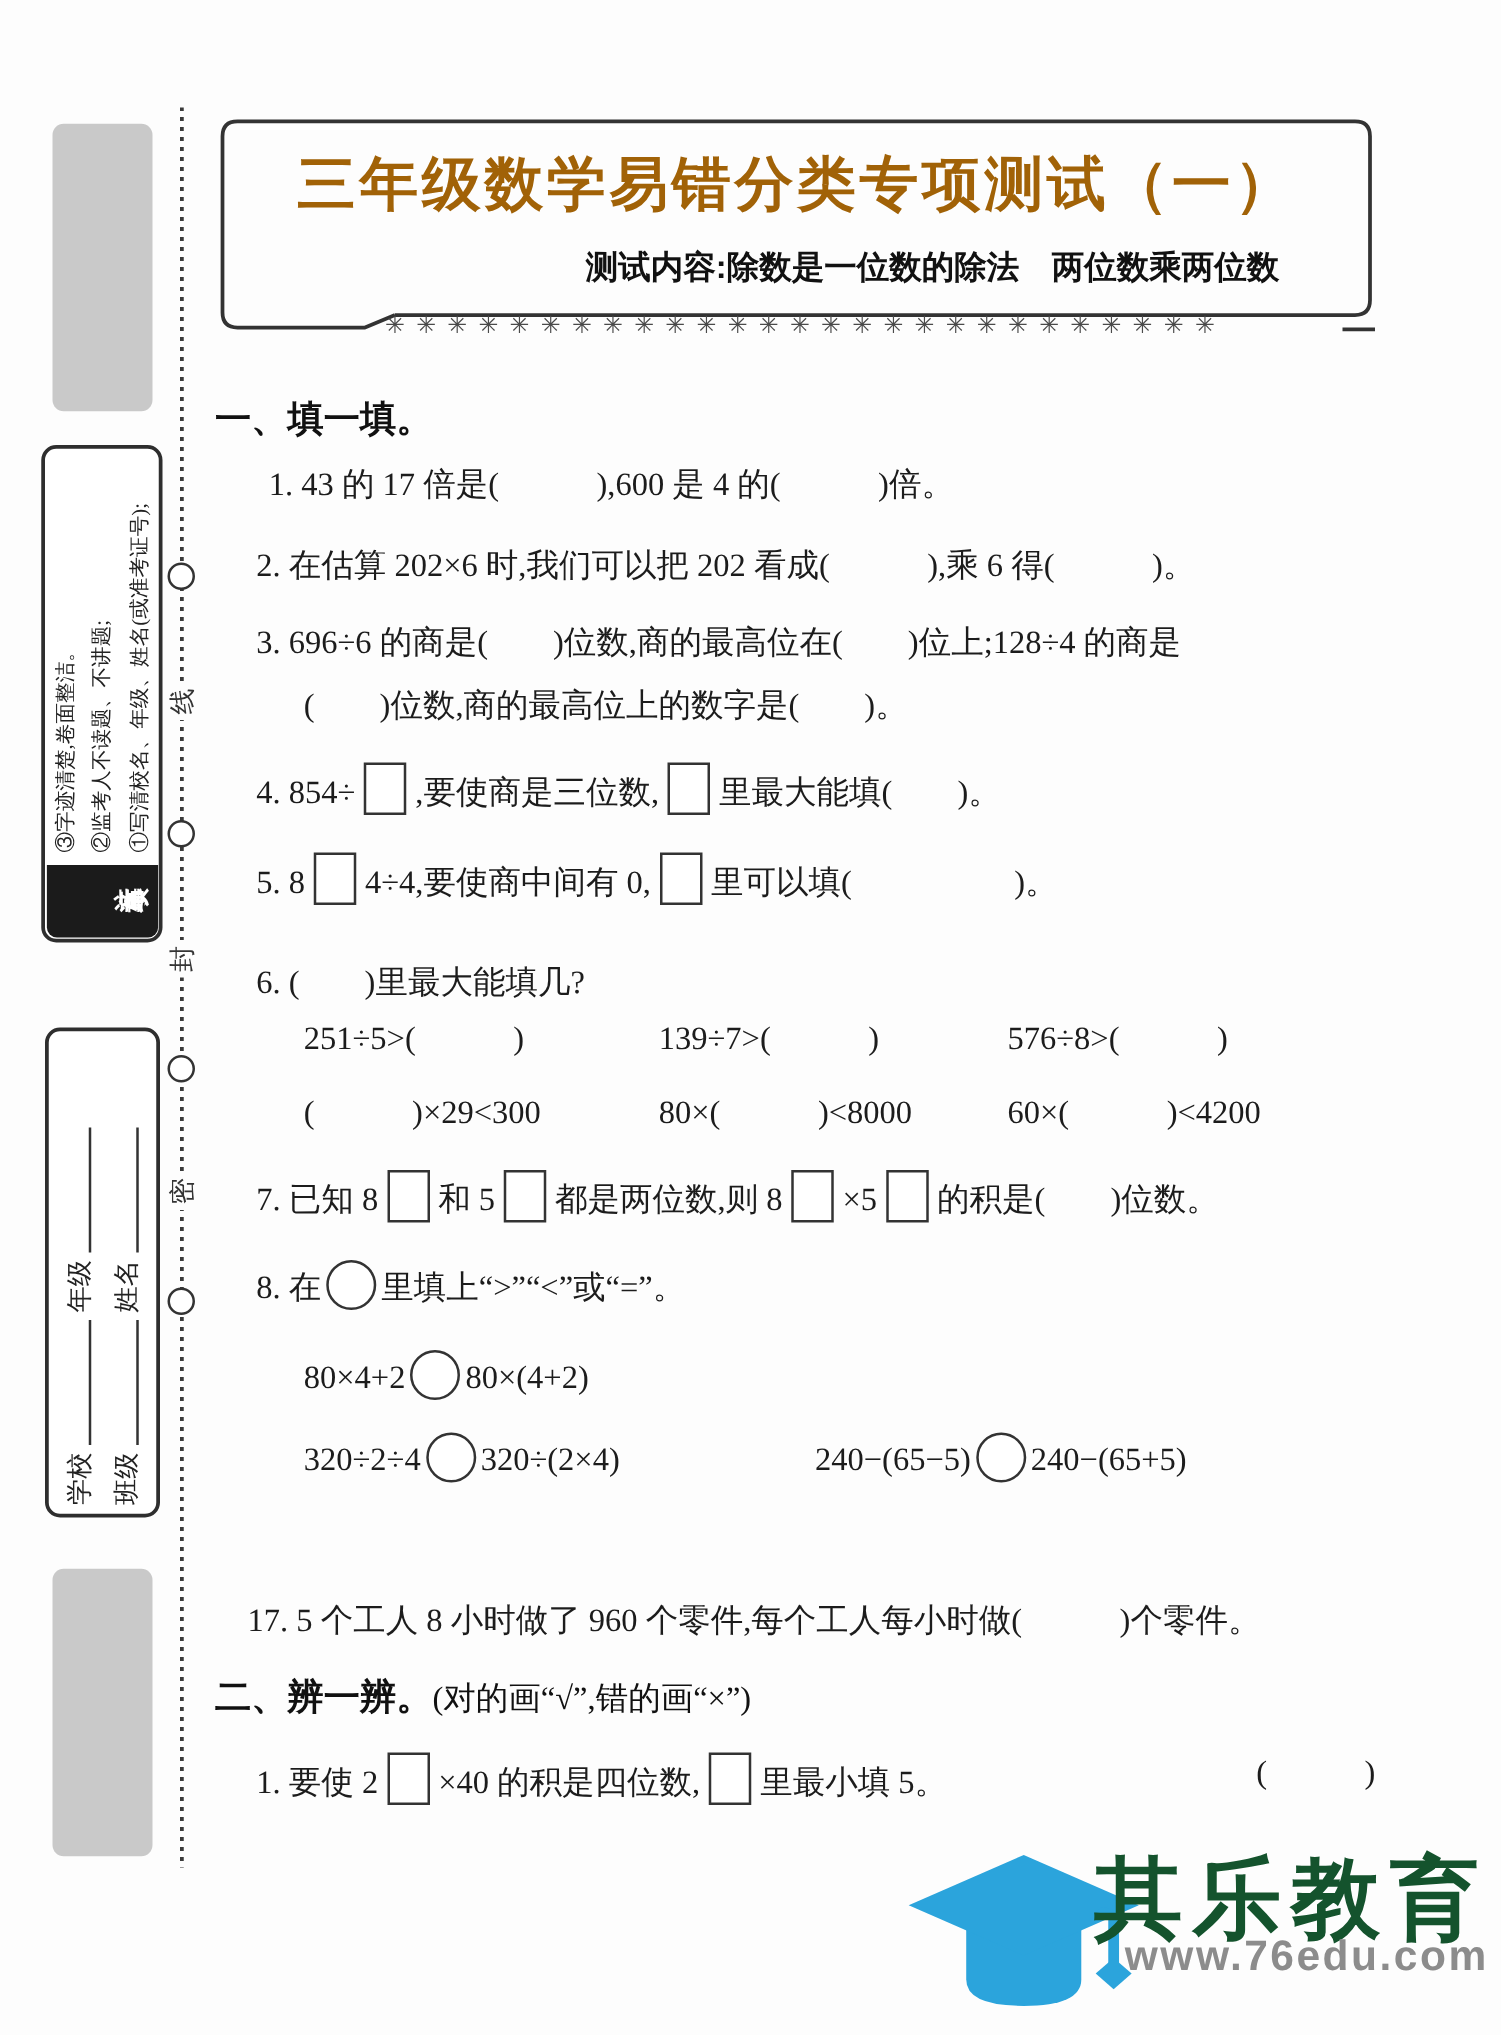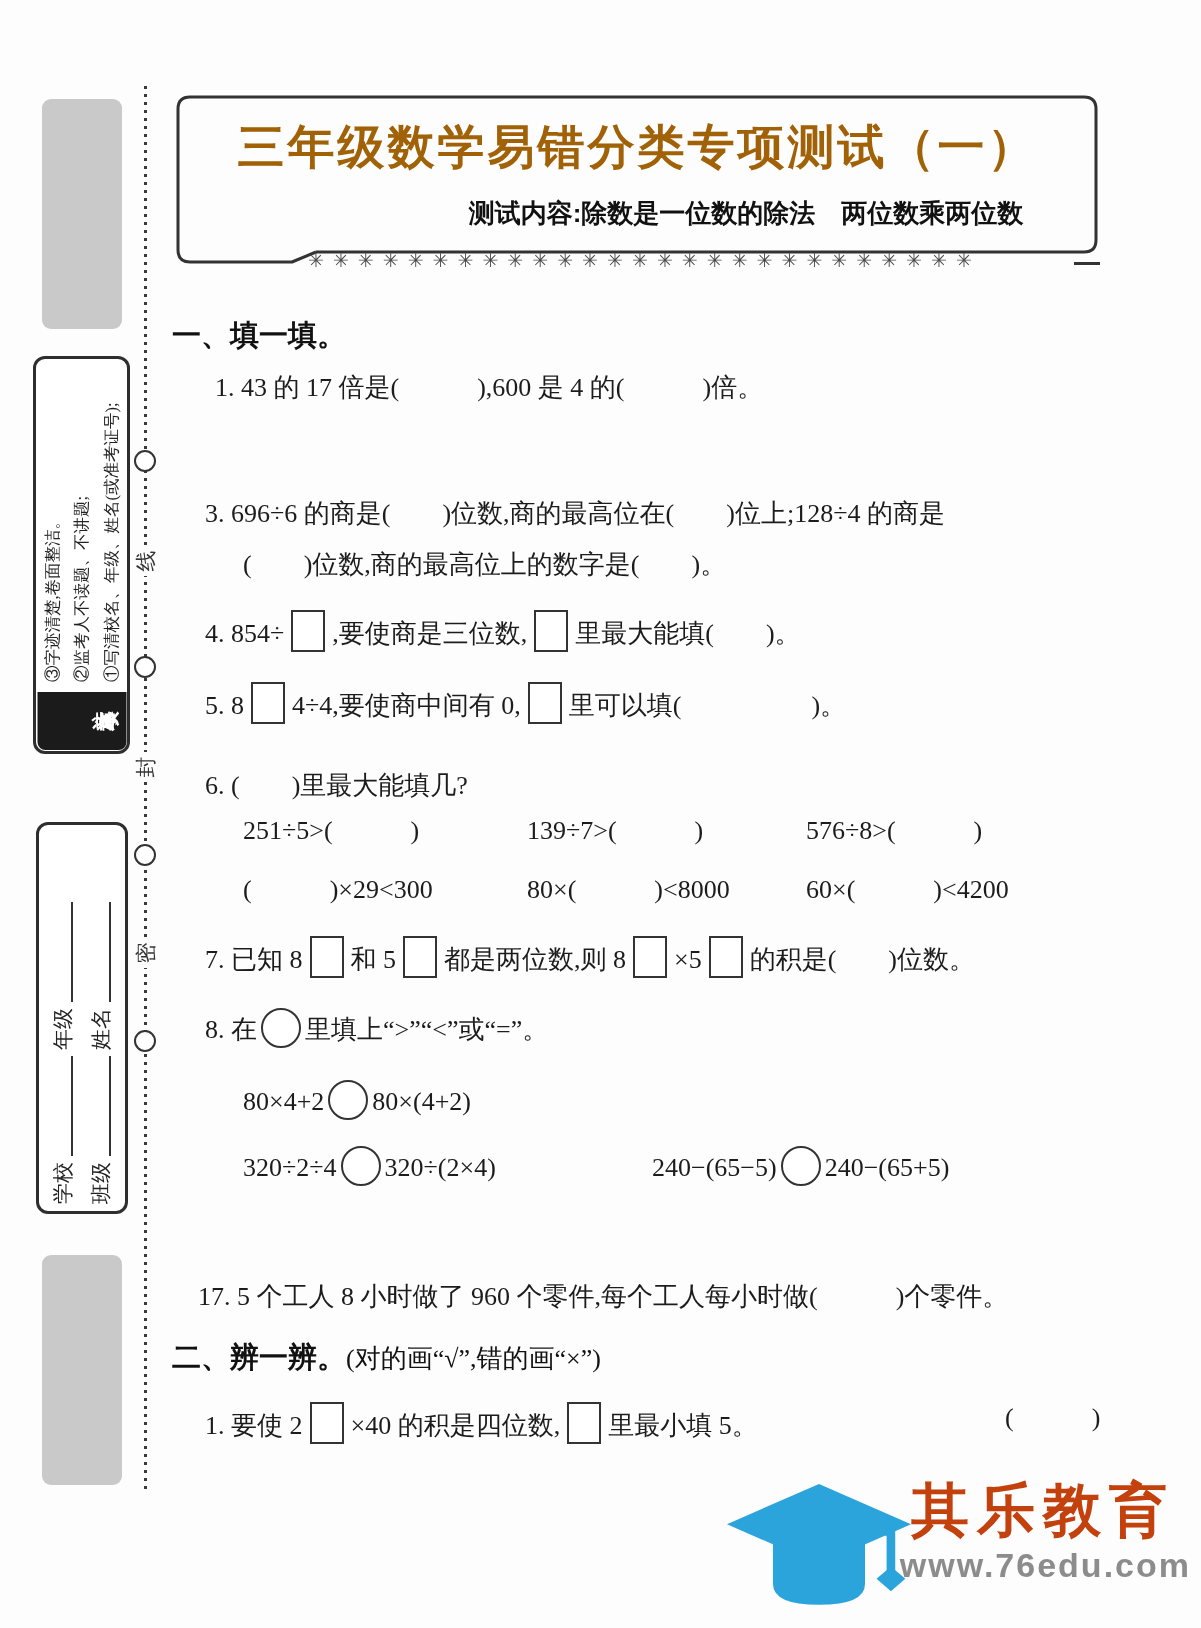--- a/index.html
+++ b/index.html
@@ -54,22 +54,22 @@
   .sec-h{position:absolute;font-family:"Liberation Sans","DejaVu Sans",sans-serif;
          font-size:29px;font-weight:800;color:#111;white-space:nowrap;}
   .sec-note{font-family:"Liberation Serif","DejaVu Serif",serif;font-weight:400;font-size:26px;}
   .shape-box{display:inline-block;width:34px;height:42px;border:2.5px solid #333;
              box-sizing:border-box;vertical-align:-10px;margin:0 7px;background:#fff;}
   .shape-circle{display:inline-block;width:40px;height:40px;border:2.5px solid #333;border-radius:50%;
                 box-sizing:border-box;vertical-align:-10px;margin:0 4px;background:#fff;}
 
   
   .logo{position:absolute;right:6px;top:1478px;width:480px;height:148px;}
-  .logo-brand{position:absolute;right:20px;top:-6px;font-family:"Liberation Sans","DejaVu Sans",sans-serif;
-              font-size:58px;font-weight:900;letter-spacing:8px;color:#c2410c;white-space:nowrap;}
+  .logo-brand{position:absolute;right:4px;top:-6px;font-family:"Liberation Sans","DejaVu Sans",sans-serif;
+              font-size:71px;font-weight:900;letter-spacing:8px;color:#14532d;white-space:nowrap;}
   .logo-url{position:absolute;right:4px;top:68px;font-family:"Liberation Sans","DejaVu Sans",sans-serif;
             font-size:34px;font-weight:700;letter-spacing:2px;color:#8C8C8C;white-space:nowrap;}
   .logo-cap{position:absolute;left:8px;top:4px;}
 </style>
 </head>
 <body>
 
 <div class="page">
 
   <div class="gray-block gray-top"></div>
@@ -116,20 +116,21 @@
     <path d="M 146 162 H 914 Q 926 162 926 150 V 19 Q 926 7 914 7 H 20 Q 8 7 8 19 V 160 Q 8 172 20 172 H 122 L 146 162" fill="none" stroke="#333" stroke-width="3" stroke-linejoin="round"></path>
   </svg>
   <div class="hdr-title">三年级数学易错分类专项测试（一）</div>
   <div class="hdr-sub">测试内容:除数是一位数的除法　两位数乘两位数</div>
   <div class="hdr-stars">✳✳✳✳✳✳✳✳✳✳✳✳✳✳✳✳✳✳✳✳✳✳✳✳✳✳✳</div>
   <div class="hdr-dash"></div>
 
   <div class="sec-h" style="left:172px;top:316px;">一、填一填。</div>
 
   <div class="q" style="left:205px;top:372px;margin-left:10px;">1. 43 的 17 倍是(　　　),600 是 4 的(　　　)倍。</div>
+  <div class="q" style="left:205px;top:437px;">2. 在估算 202×6 时,我们可以把 202 看成(　　　),乘 6 得(　　　)。</div>
   <div class="q" style="left:205px;top:498px;">3. 696÷6 的商是(　　)位数,商的最高位在(　　)位上;128÷4 的商是</div>
   <div class="q" style="left:243px;top:549px;">(　　)位数,商的最高位上的数字是(　　)。</div>
   <div class="q" style="left:205px;top:610px;">4. 854÷<span class="shape-box"></span>,要使商是三位数,<span class="shape-box"></span>里最大能填(　　)。</div>
   <div class="q" style="left:205px;top:682px;">5. 8<span class="shape-box"></span>4÷4,要使商中间有 0,<span class="shape-box"></span>里可以填(　　　　　)。</div>
   <div class="q" style="left:205px;top:760px;margin-top:10px;">6. (　　)里最大能填几?</div>
   <div class="q" style="left:243px;top:815px;font-family:Liberation Serif, serif;">251÷5&gt;(　　　)</div>
   <div class="q" style="left:527px;top:815px;">139÷7&gt;(　　　)</div>
   <div class="q" style="left:806px;top:815px;">576÷8&gt;(　　　)</div>
   <div class="q" style="left:243px;top:874px;">(　　　)×29&lt;300</div>
   <div class="q" style="left:527px;top:874px;">80×(　　　)&lt;8000</div>

